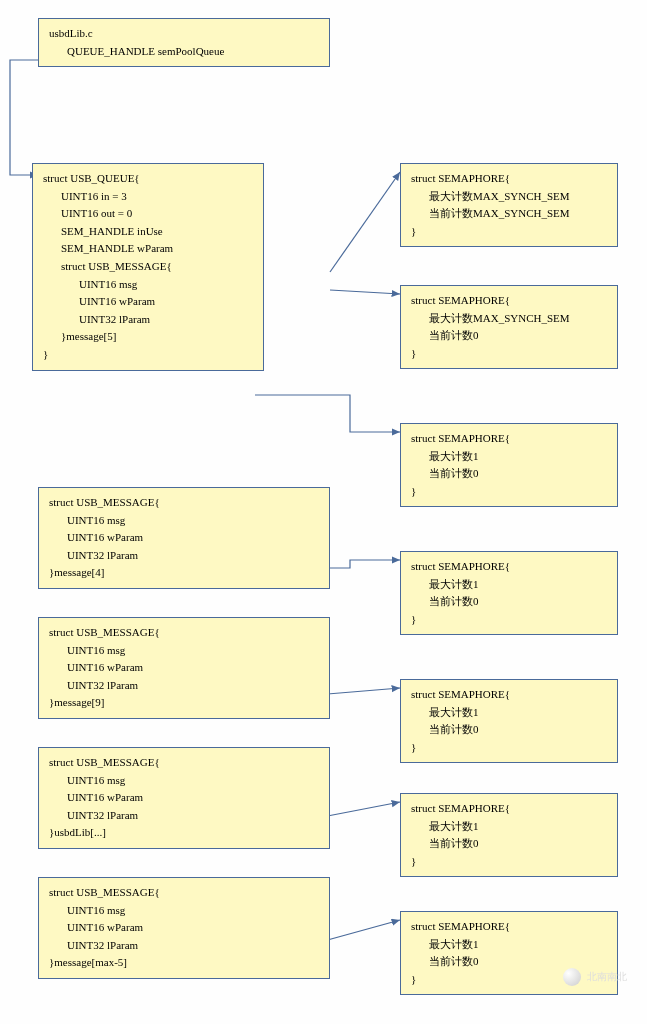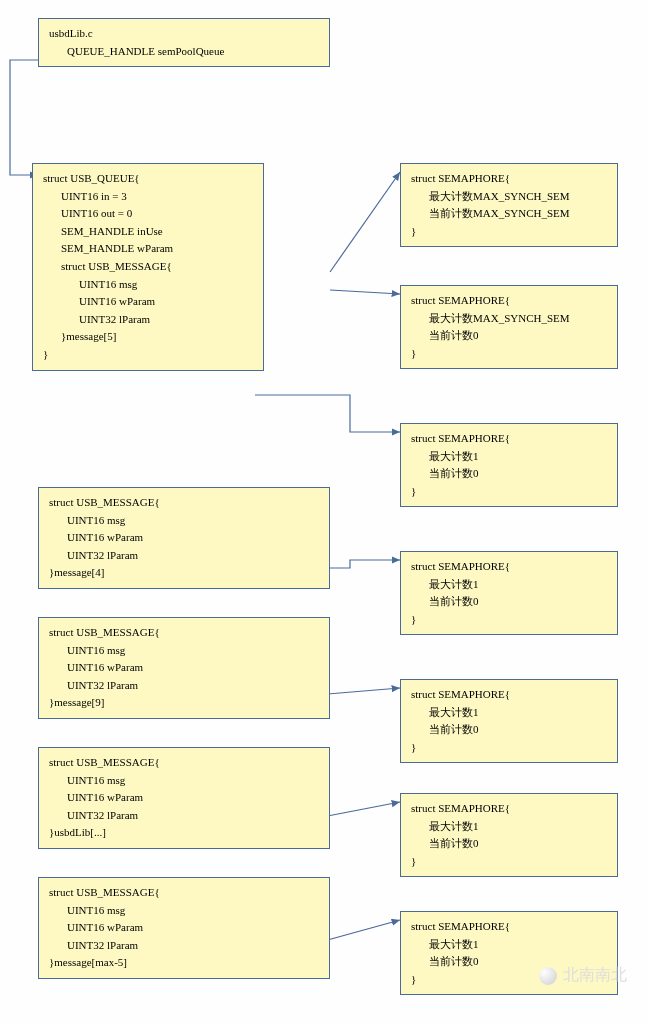--- a/index.html
+++ b/index.html
@@ -29,21 +29,21 @@
     position: absolute;
     top: 0; left: 0;
     width: 647px; height: 1024px;
     pointer-events: none;
   }
   .watermark {
     position: absolute;
     right: 20px;
     bottom: 38px;
     font-family: sans-serif;
-    font-size: 16px;
+    font-size: 10px;
     color: #ddd;
     display: flex;
     align-items: center;
     gap: 6px;
   }
   .watermark .wlogo {
     width: 18px; height: 18px; border-radius: 50%;
     background: radial-gradient(circle at 30% 30%, #fff, #ccc);
     display: inline-block;
   }

